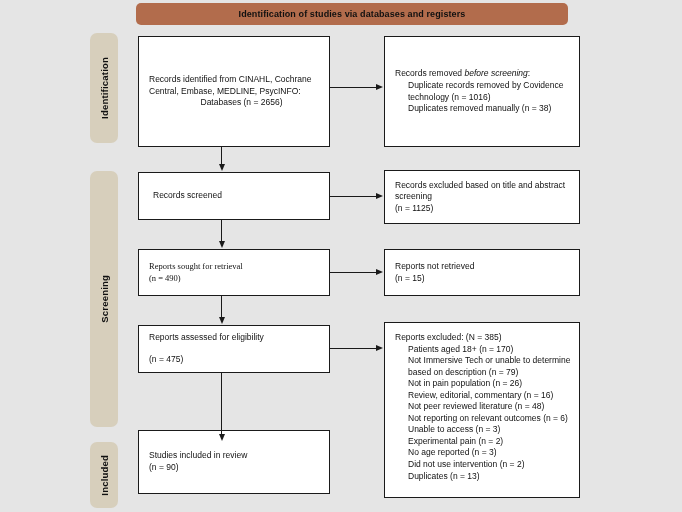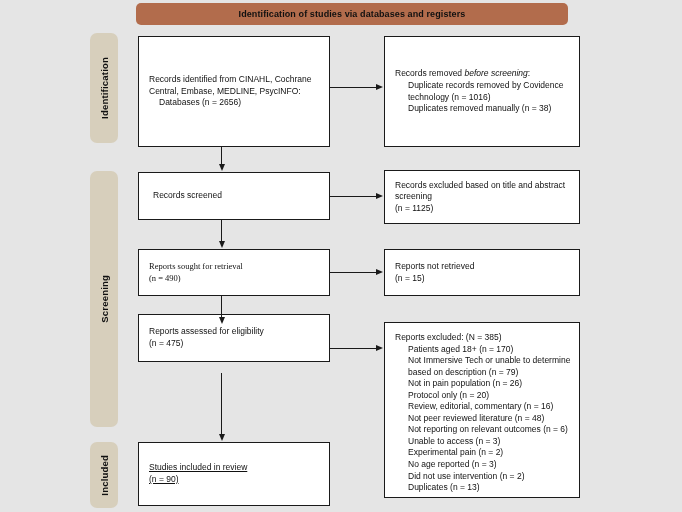--- a/index.html
+++ b/index.html
@@ -16,21 +16,21 @@
 
   .pill{position:absolute;width:28px;background:var(--pill);border-radius:7px;
     display:flex;align-items:center;justify-content:center;}
   .pill span{writing-mode:vertical-rl;transform:rotate(180deg);
     font-size:9.5px;font-weight:bold;color:#101010;letter-spacing:.2px;white-space:nowrap;}
 
   .box{position:absolute;background:#ffffff;border:1.5px solid var(--line);
     display:flex;flex-direction:column;justify-content:center;
     font-size:8.5px;line-height:1.36;padding:6px 5px 6px 10px;}
   .box.top-align{justify-content:flex-start;padding-top:9px;}
-  .indent1{padding-left:10px;}
+  .indent1{padding-left:10px;text-align:center;}
   .item{padding-left:13px;}
   .it{font-style:italic;margin-top:44px;}
 
   .arrow-h{position:absolute;height:0;border-top:1.4px solid var(--line);}
   .arrow-h::after{content:"";position:absolute;right:-6px;top:-4.2px;width:0;height:0;
     border-left:7px solid var(--line);border-top:3.5px solid transparent;border-bottom:3.5px solid transparent;}
   .arrow-v{position:absolute;width:0;border-left:1.4px solid var(--line);}
   .arrow-v::after{content:"";position:absolute;bottom:-6px;left:-2.8px;width:0;height:0;
     border-top:7px solid var(--line);border-left:3.5px solid transparent;border-right:3.5px solid transparent;}
 </style>
@@ -60,26 +60,26 @@
 
   <div class="box" style="left:138px;top:172px;width:192px;height:48px;padding-left:14px;">
     <div>Records screened</div>
   </div>
 
   <div class="box" style="left:138px;top:249px;width:192px;height:47px;font-family:Liberation Serif, serif;">
     <div>Reports sought for retrieval</div>
     <div>(n = 490)</div>
   </div>
 
-  <div class="box" style="left:138px;top:314px;width:192px;height:48px;">
+  <div class="box" style="left:138px;top:325px;width:192px;height:48px;justify-content:space-between;">
     <div>Reports assessed for eligibility</div>
     <div>(n = 475)</div>
   </div>
 
-  <div class="box" style="left:138px;top:442px;width:192px;height:64px;text-decoration:underline;">
+  <div class="box" style="left:138px;top:430px;width:192px;height:64px;">
     <div>Studies included in review</div>
     <div>(n = 90)</div>
   </div>
 
   <div class="box" style="left:384px;top:36px;width:196px;height:111px;">
     <div><span>Records removed </span><span class="it">before screening</span><span>:</span></div>
     <div class="item">Duplicate records removed by Covidence technology (n = 1016)</div>
     <div class="item">Duplicates removed manually (n = 38)</div>
   </div>
 
@@ -91,21 +91,20 @@
   <div class="box" style="left:384px;top:249px;width:196px;height:47px;">
     <div>Reports not retrieved</div>
     <div>(n = 15)</div>
   </div>
 
   <div class="box top-align" style="left:384px;top:322px;width:196px;height:176px;">
     <div>Reports excluded: (N = 385)</div>
     <div class="item">Patients aged 18+ (n = 170)</div>
     <div class="item">Not Immersive Tech or unable to determine based on description (n = 79)</div>
     <div class="item">Not in pain population (n = 26)</div>
-    <div class="item">Protocol only (n = 20)</div>
     <div class="item">Review, editorial, commentary (n = 16)</div>
     <div class="item">Not peer reviewed literature (n = 48)</div>
     <div class="item">Not reporting on relevant outcomes (n = 6)</div>
     <div class="item">Unable to access (n = 3)</div>
     <div class="item">Experimental pain (n = 2)</div>
     <div class="item">No age reported (n = 3)</div>
     <div class="item">Did not use intervention (n = 2)</div>
     <div class="item">Duplicates (n = 13)</div>
   </div>
 

